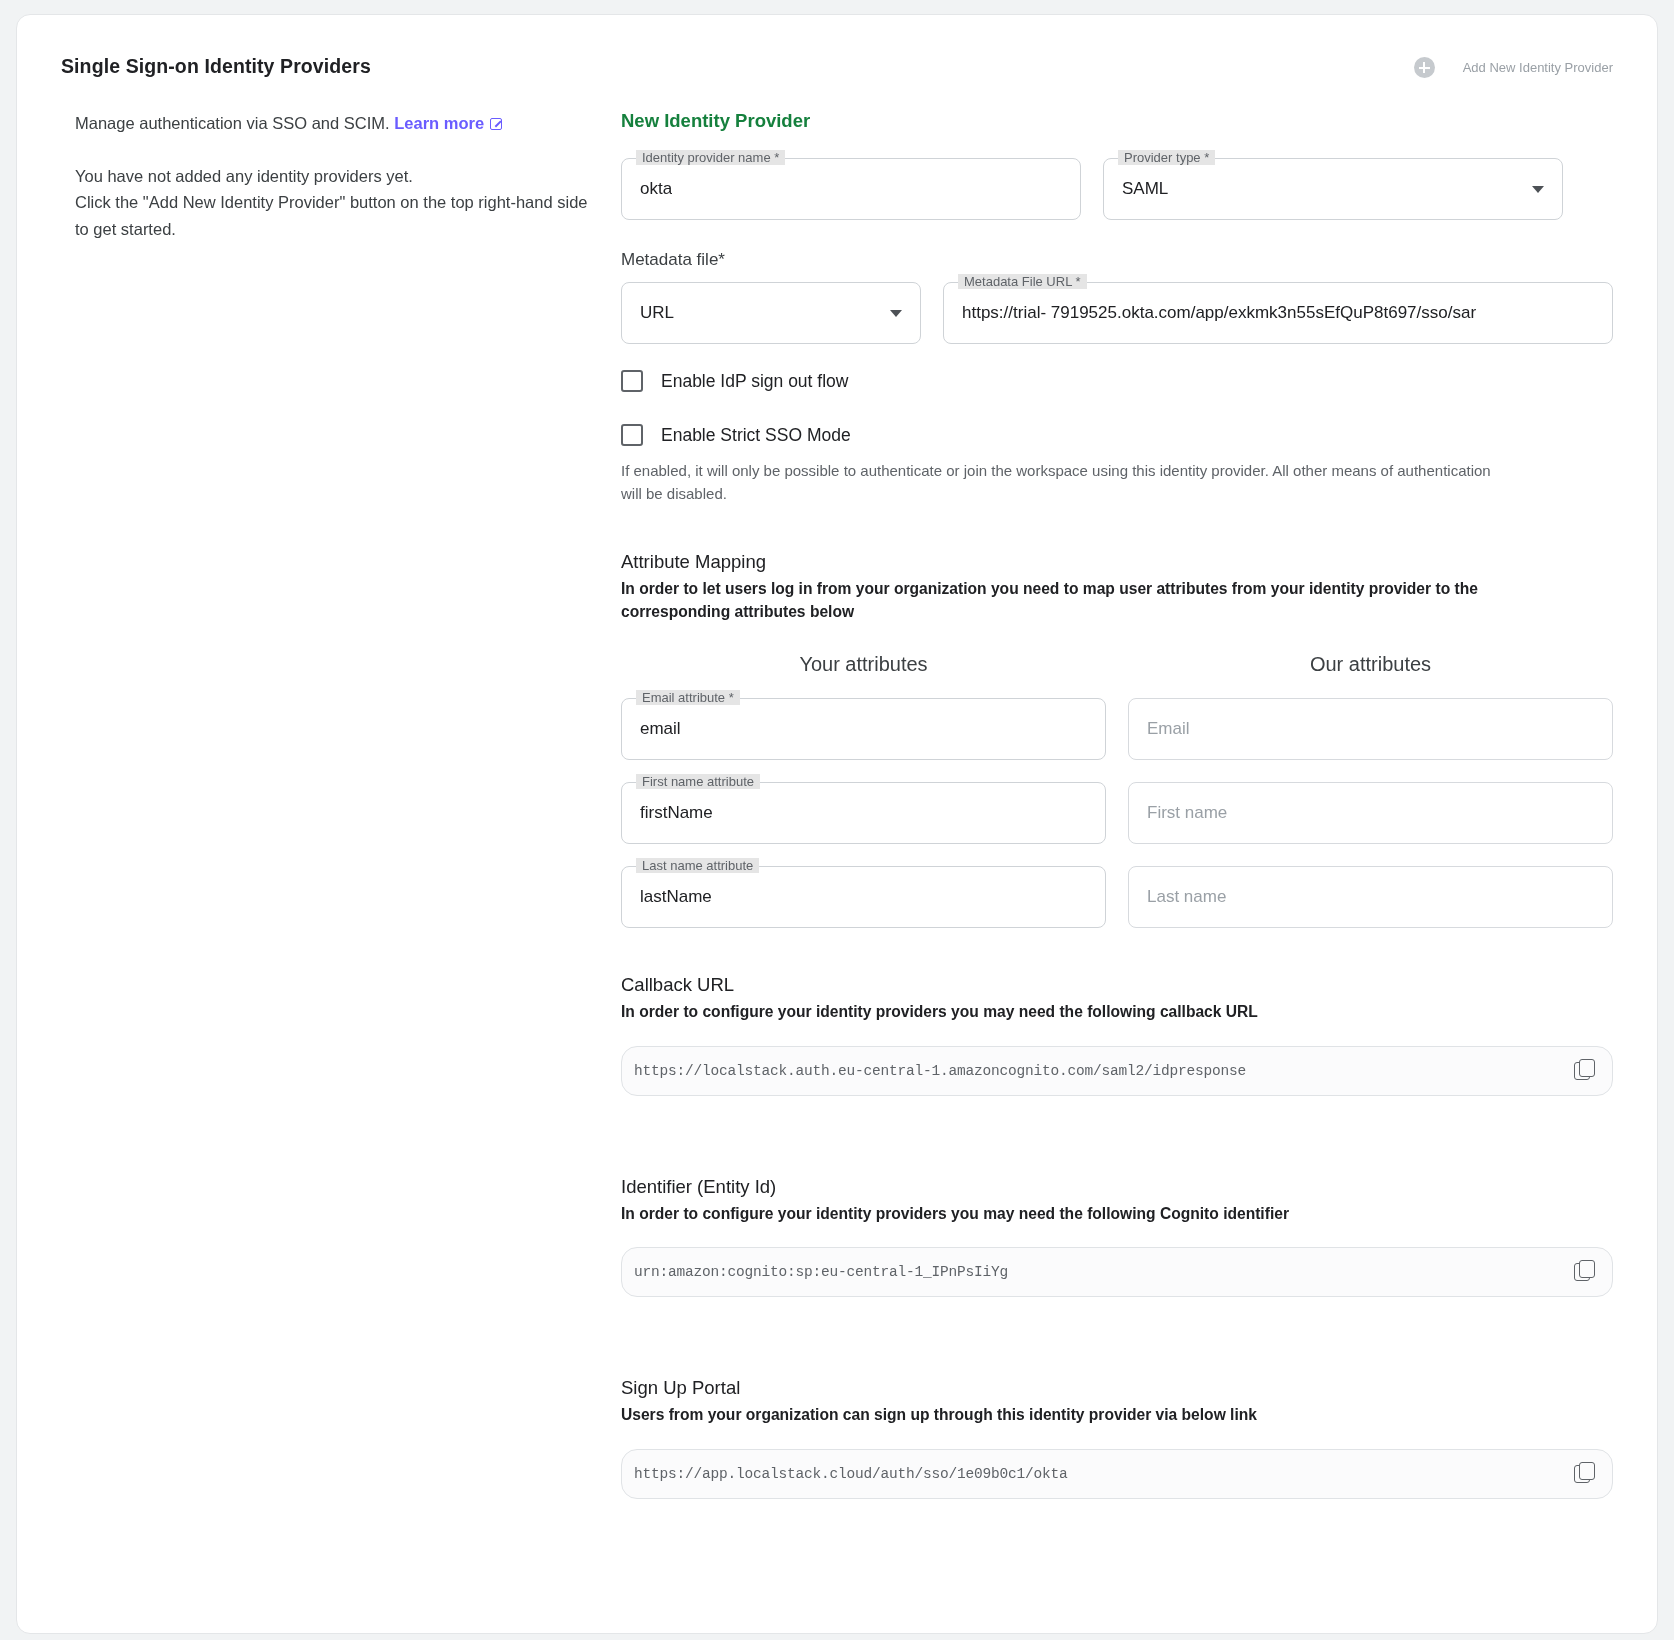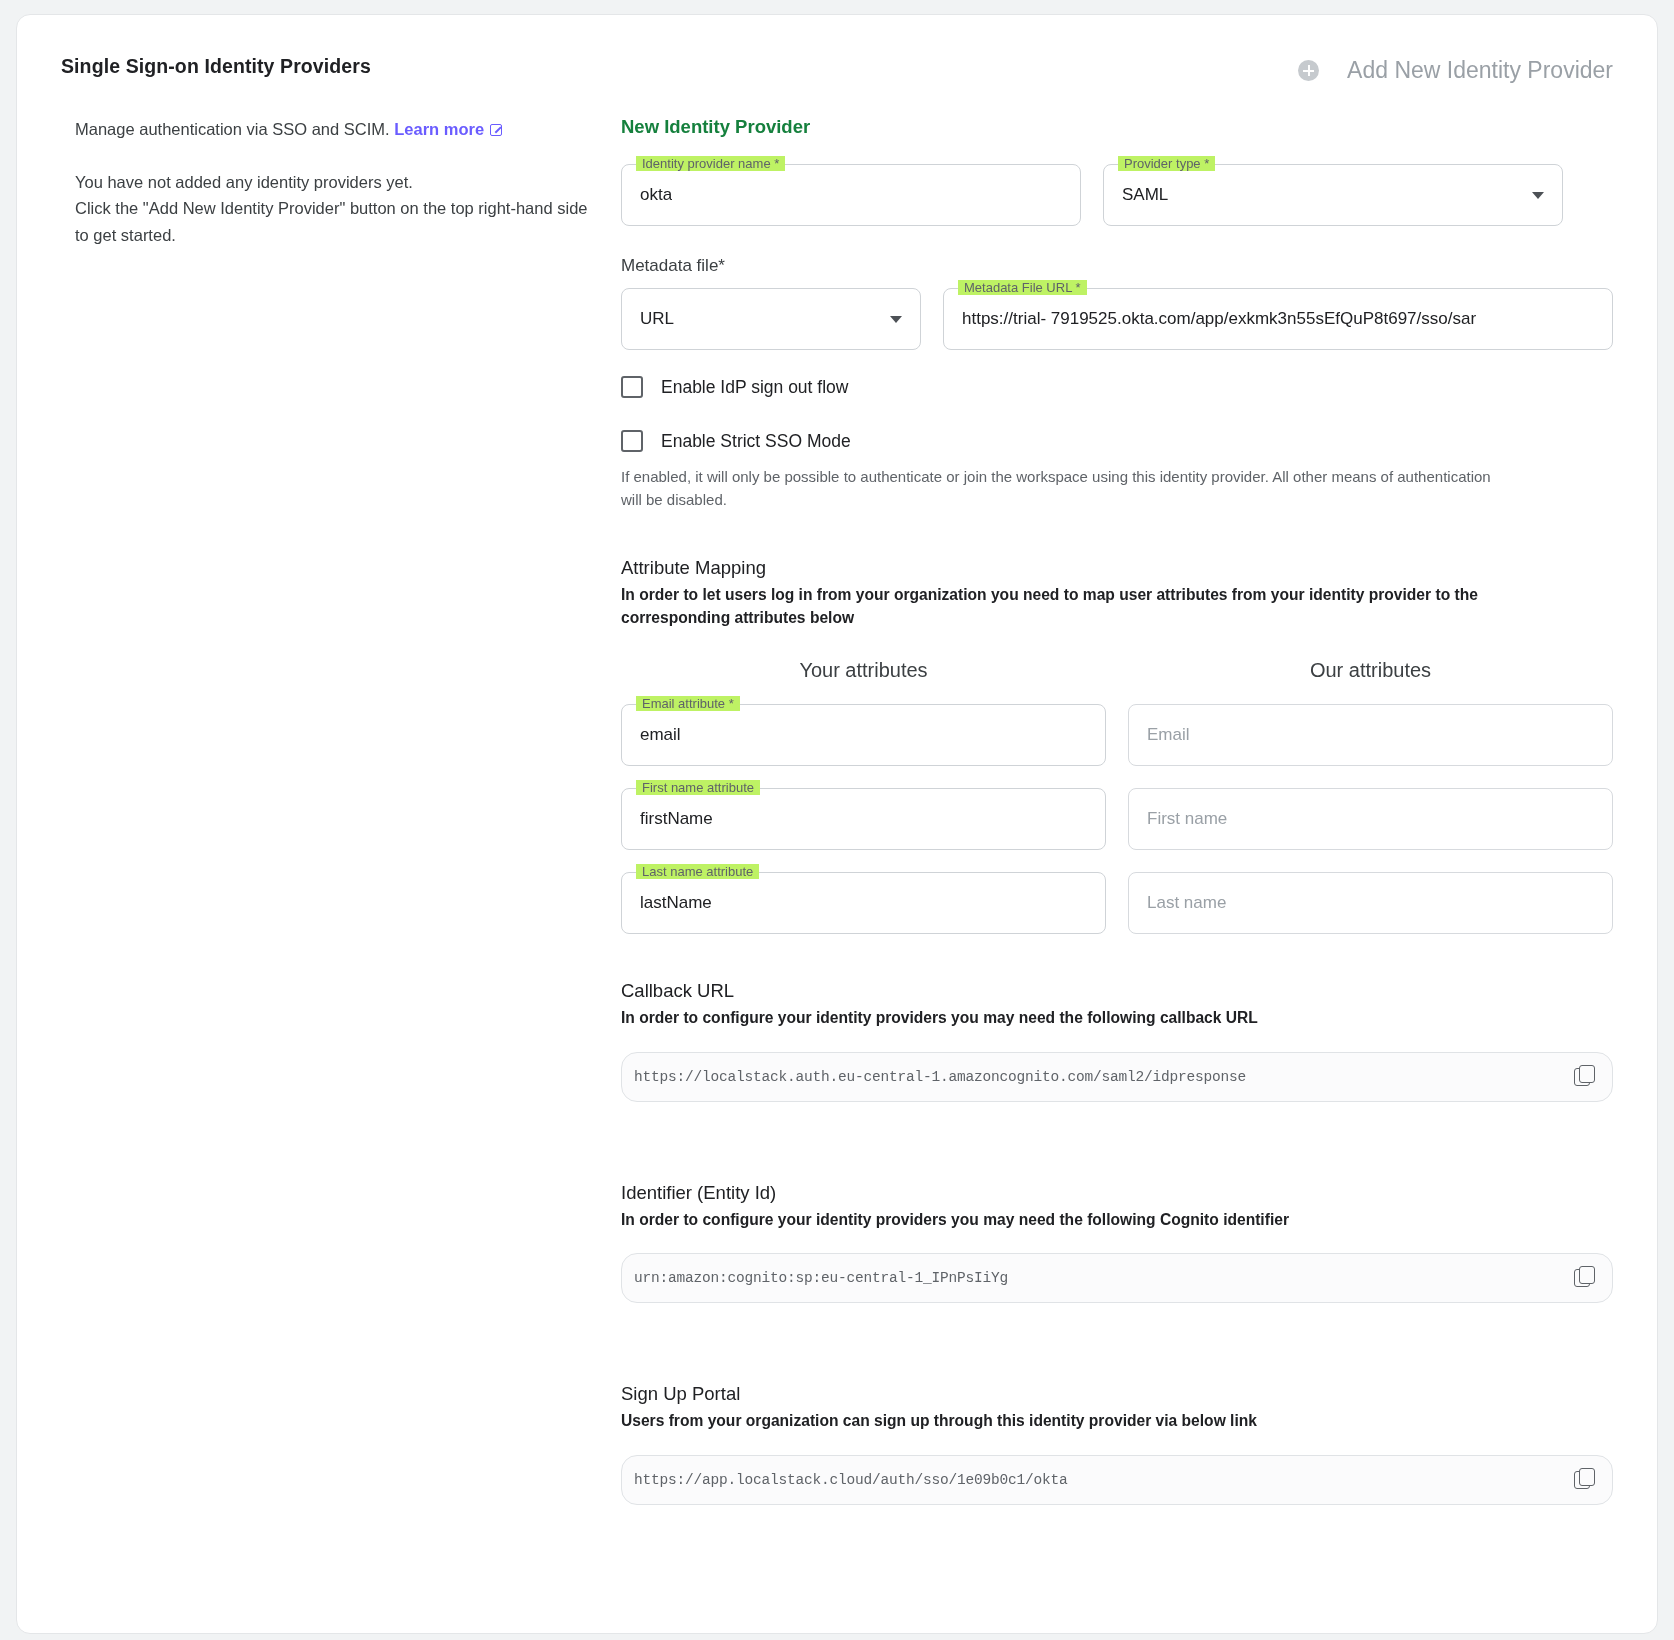--- a/index.html
+++ b/index.html
@@ -33,21 +33,21 @@
     font-size: 19.5px;
     font-weight: 700;
     color: #202124;
     letter-spacing: 0.1px;
   }
   .add-provider {
     display: flex;
     align-items: center;
     gap: 28px;
     color: #9aa0a6;
-    font-size: 23px;
+    font-size: 13px;
     cursor: default;
     user-select: none;
     padding-top: 2px;
   }
   .plus-icon {
     width: 21px; height: 21px;
     border-radius: 50%;
     background: #c6cace;
     position: relative;
     flex: none;
@@ -119,21 +119,21 @@
     height: 62px;
     display: flex;
     align-items: center;
     padding: 0 18px;
     background: #fff;
   }
   .field .legend {
     position: absolute;
     top: -9px;
     left: 14px;
-    background: #bef264;
+    background: #e5e5e5;
     padding: 0 6px;
     font-size: 13px;
     color: #5f6368;
     white-space: nowrap;
   }
   .field .value {
     font-size: 17px;
     color: #202124;
     white-space: nowrap;
     overflow: hidden;

